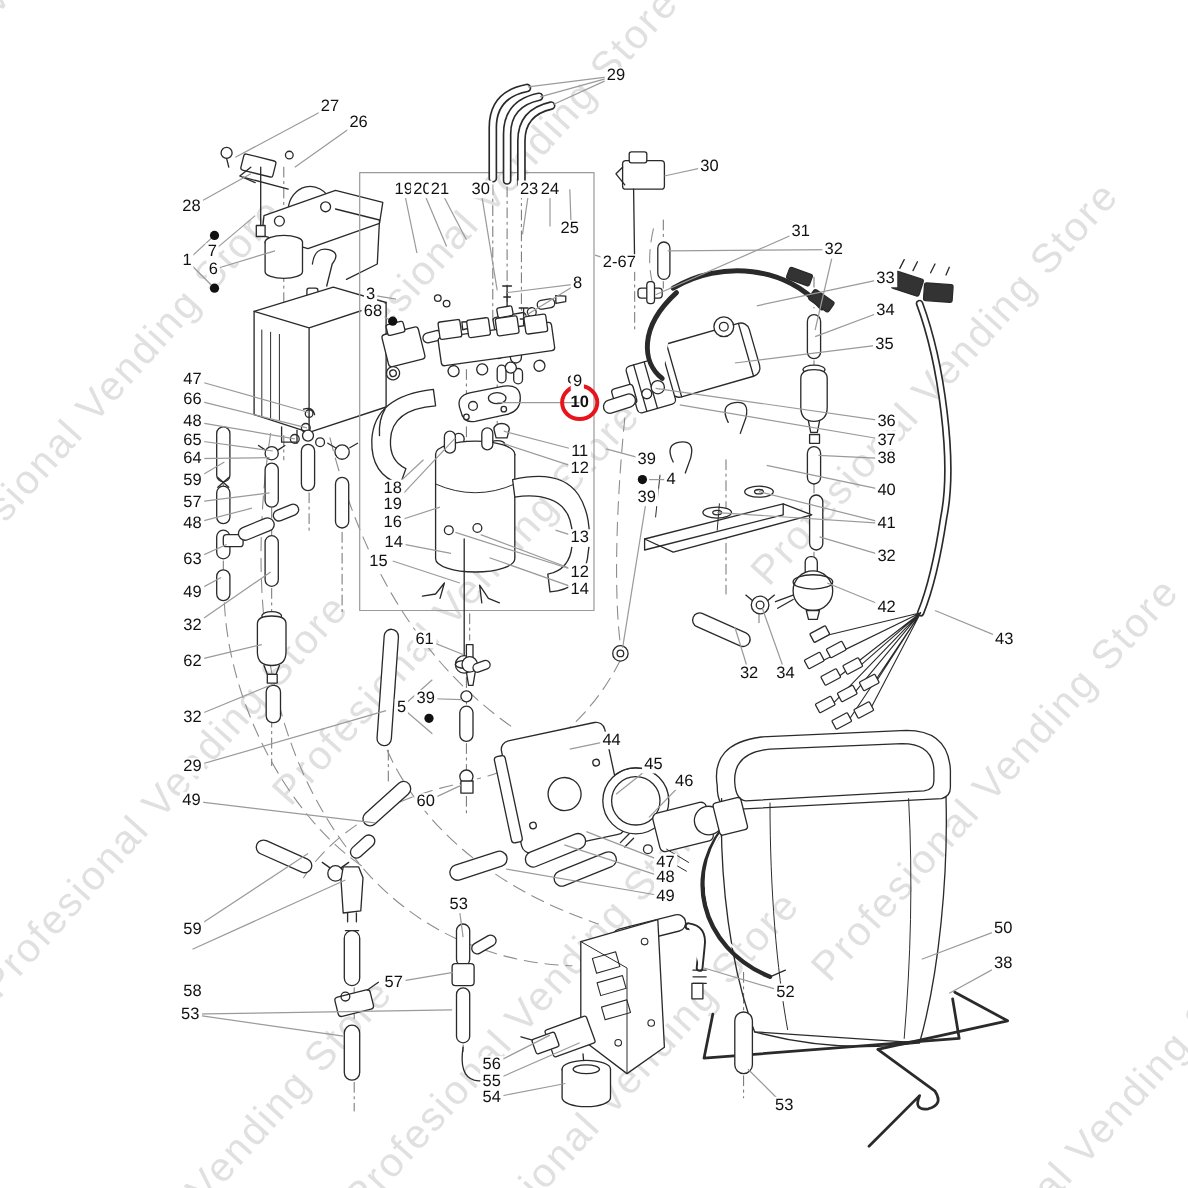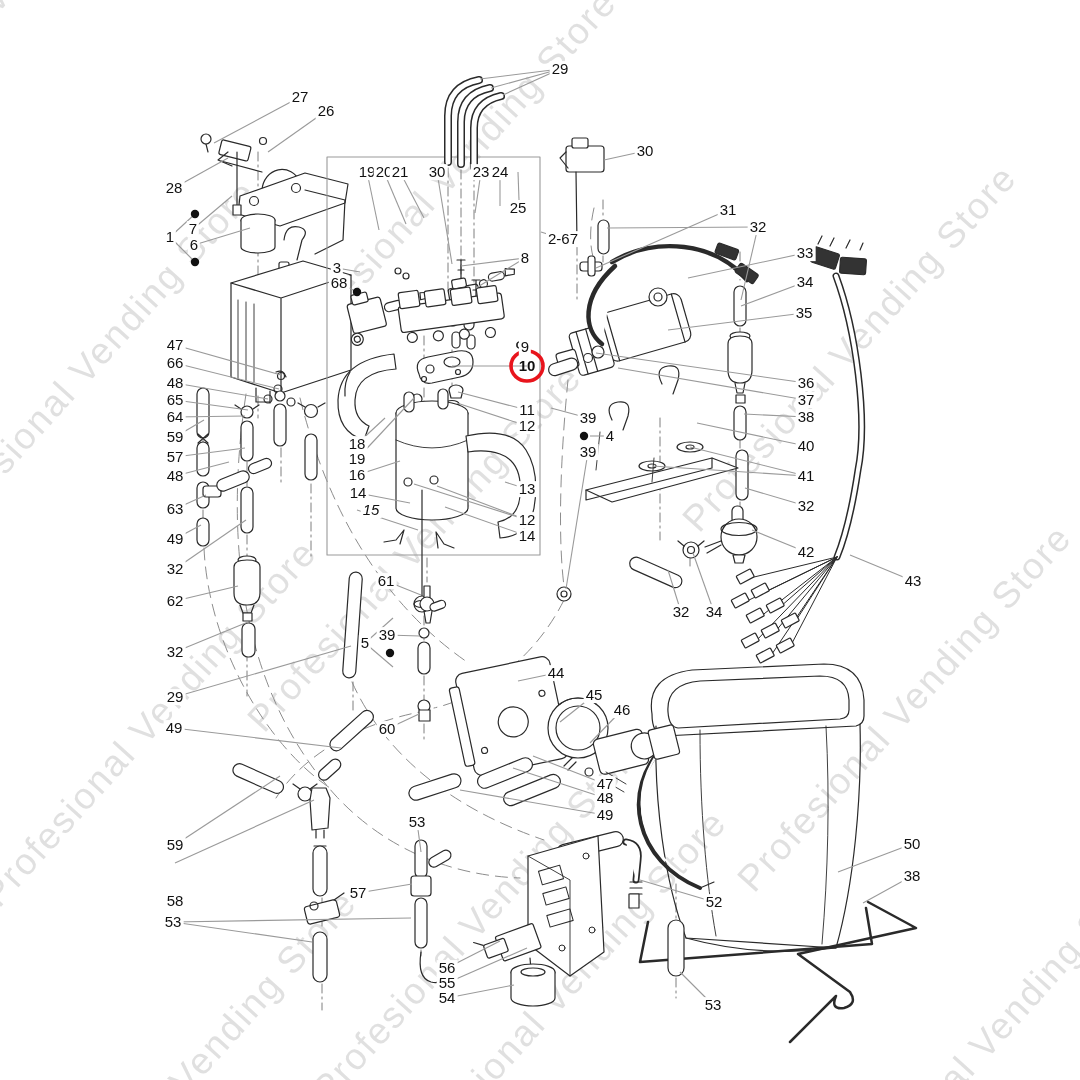--- a/index.html
+++ b/index.html
@@ -594,21 +594,21 @@
       <div class="plabel" style="left: 337px; top: 268px;">3</div>
       <div class="plabel" style="left: 339px; top: 283px;">68</div>
       <div class="plabel" style="left: 525px; top: 347px;">9</div>
       <div class="plabel circled" style="left: 527px; top: 366px;">10</div>
       <div class="plabel" style="left: 527px; top: 410px;">11</div>
       <div class="plabel" style="left: 527px; top: 426px;">12</div>
       <div class="plabel" style="left: 357px; top: 444px;">18</div>
       <div class="plabel" style="left: 357px; top: 459px;">19</div>
       <div class="plabel" style="left: 357px; top: 475px;">16</div>
       <div class="plabel" style="left: 358px; top: 493px;">14</div>
-      <div class="plabel" style="left: 371px; top: 510px; font-style: italic;">15</div>
+      <div class="plabel" style="left: 344px; top: 510px;">15</div>
       <div class="plabel" style="left: 527px; top: 489px;">13</div>
       <div class="plabel" style="left: 527px; top: 520px;">12</div>
       <div class="plabel" style="left: 527px; top: 536px;">14</div>
       <div class="plabel" style="left: 588px; top: 418px;">39</div>
       <div class="plabel" style="left: 610px; top: 436px;">4</div>
       <div class="plabel" style="left: 588px; top: 452px;">39</div>
       <div class="plabel" style="left: 175px; top: 345px;">47</div>
       <div class="plabel" style="left: 175px; top: 363px;">66</div>
       <div class="plabel" style="left: 175px; top: 383px;">48</div>
       <div class="plabel" style="left: 175px; top: 400px;">65</div>

